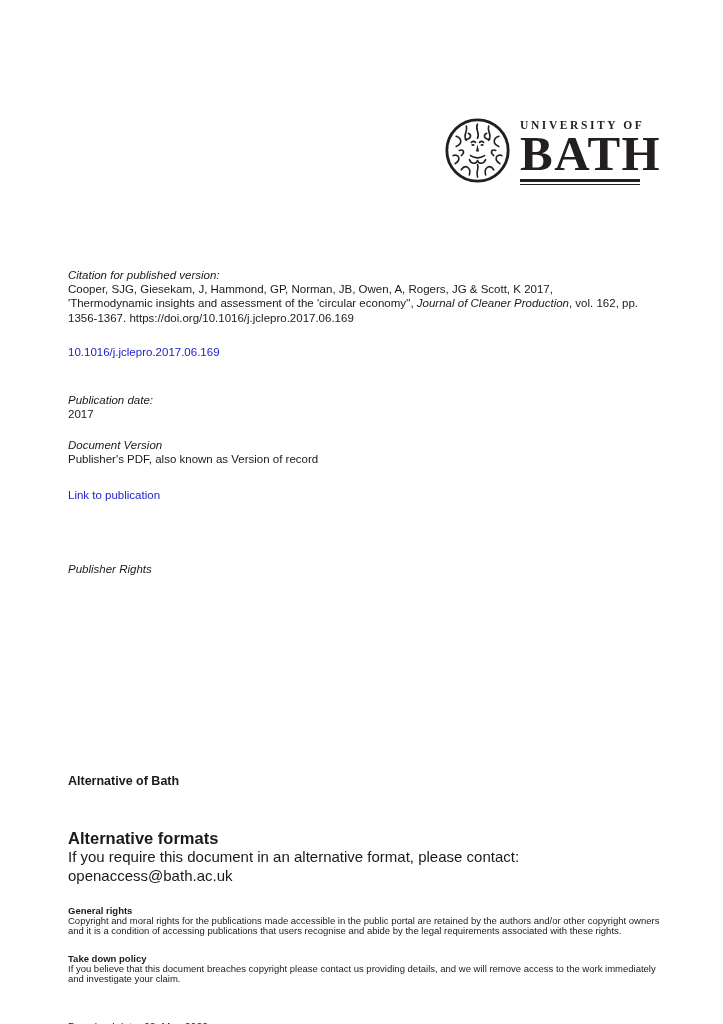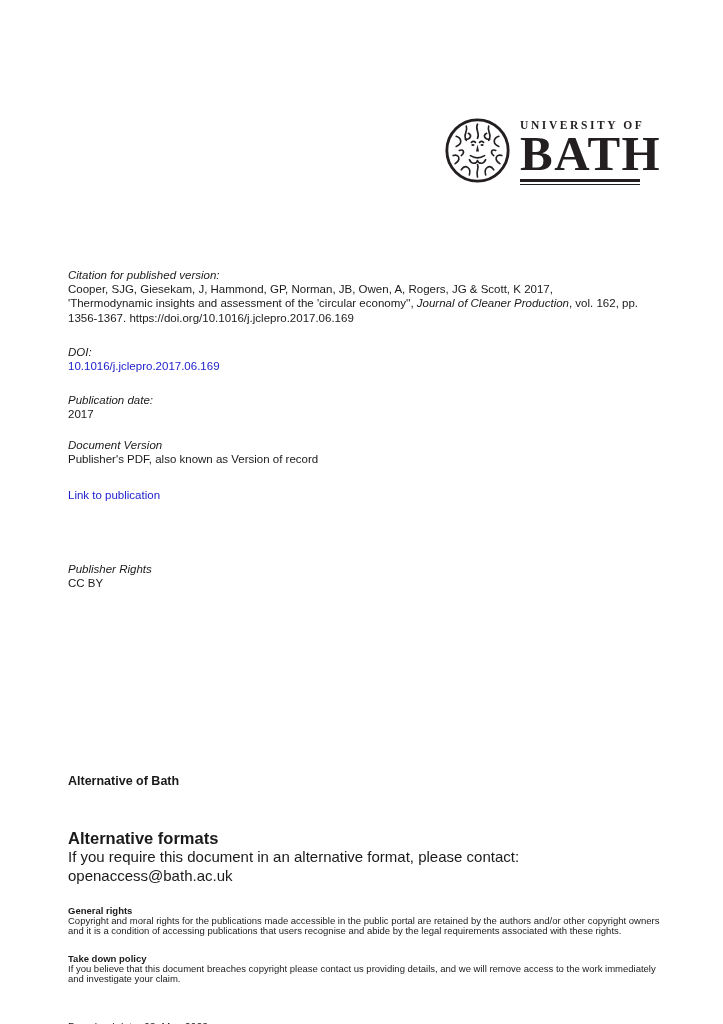--- a/index.html
+++ b/index.html
@@ -115,41 +115,39 @@
   </div>
 
   <div class="abs meta sec-citation">
     <div class="label">Citation for published version:</div>
     <div>Cooper, SJG, Giesekam, J, Hammond, GP, Norman, JB, Owen, A, Rogers, JG &amp; Scott, K 2017,</div>
     <div><span>'Thermodynamic insights and assessment of the 'circular economy'', </span><span class="journal-italic">Journal of Cleaner Production</span><span>, vol. 162, pp.</span></div>
     <div>1356-1367. https://doi.org/10.1016/j.jclepro.2017.06.169</div>
   </div>
 
   <div class="abs meta sec-doi">
-    <div class="label">DOI:</div>
     <a class="link">10.1016/j.jclepro.2017.06.169</a>
   </div>
 
   <div class="abs meta sec-pubdate">
     <div class="label">Publication date:</div>
     <div>2017</div>
   </div>
 
   <div class="abs meta sec-docversion">
     <div class="label">Document Version</div>
     <div>Publisher's PDF, also known as Version of record</div>
   </div>
 
   <div class="abs meta sec-linkpub">
     <a class="link">Link to publication</a>
   </div>
 
   <div class="abs meta sec-rights">
     <div class="label">Publisher Rights</div>
-    <div>CC BY</div>
   </div>
 
   <div class="abs institution">Alternative of Bath</div>
 
   <div class="abs altformats">
     <div class="heading">Alternative formats</div>
     <div class="body">If you require this document in an alternative format, please contact:</div>
     <div class="body">openaccess@bath.ac.uk</div>
   </div>
 

